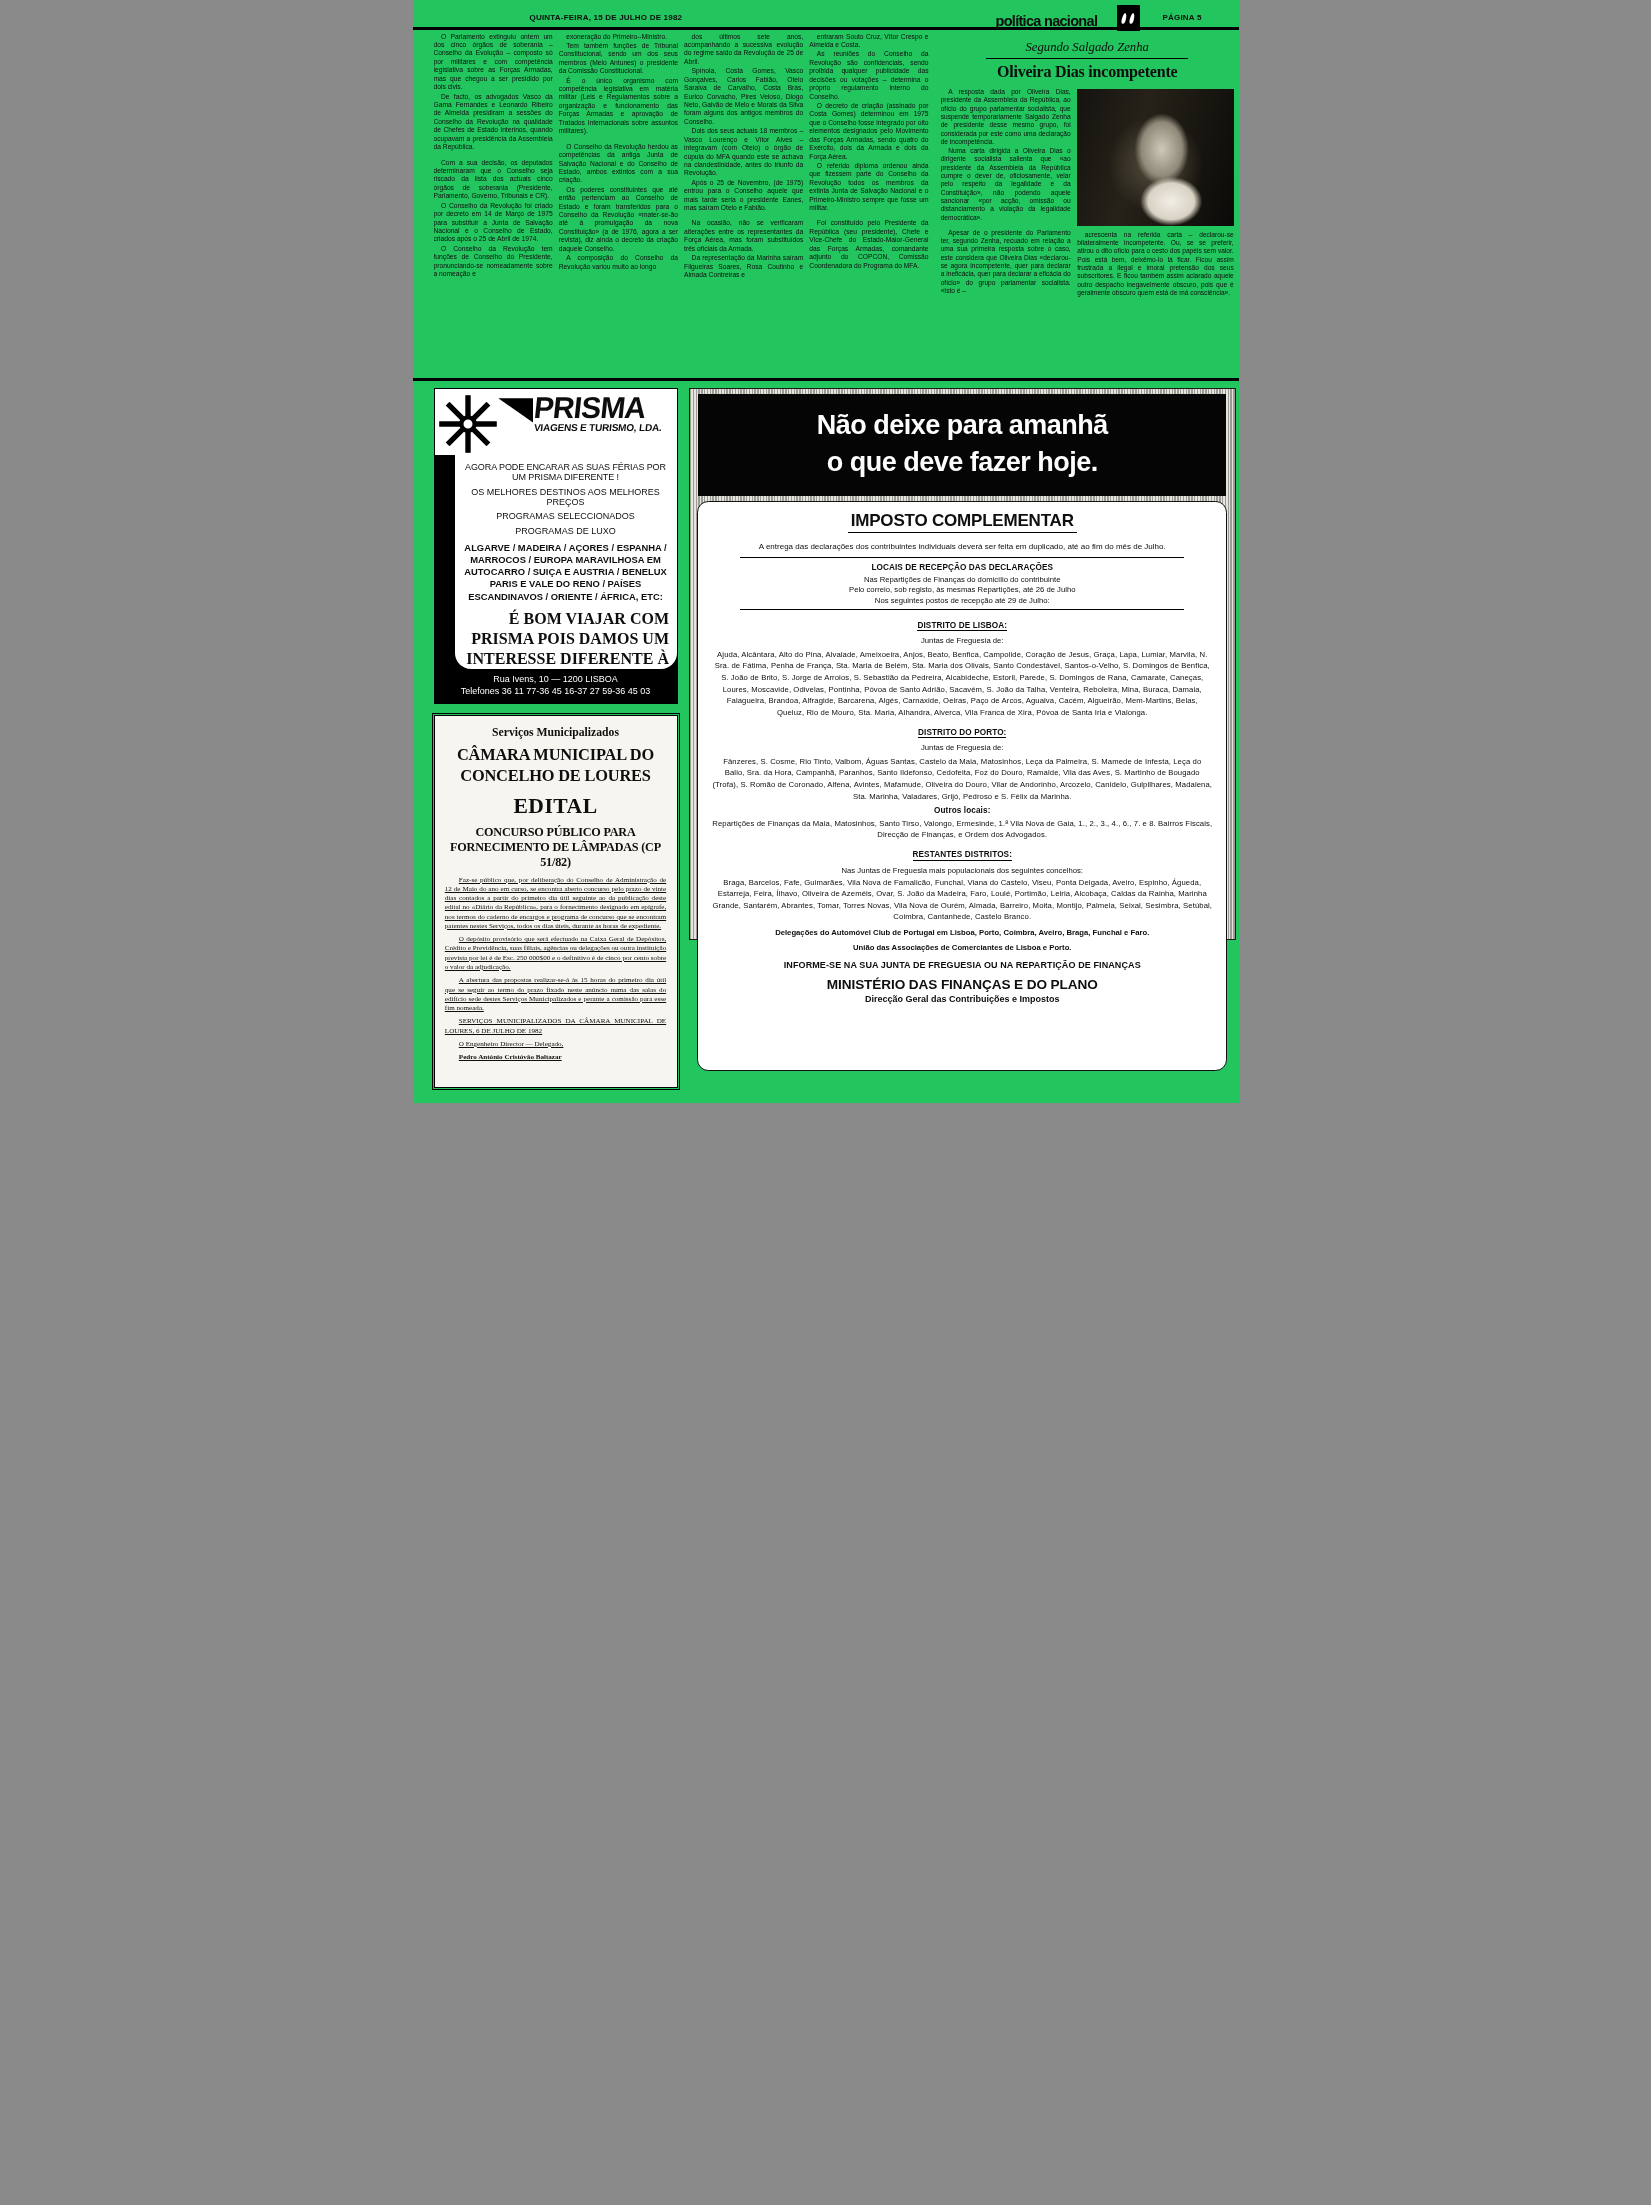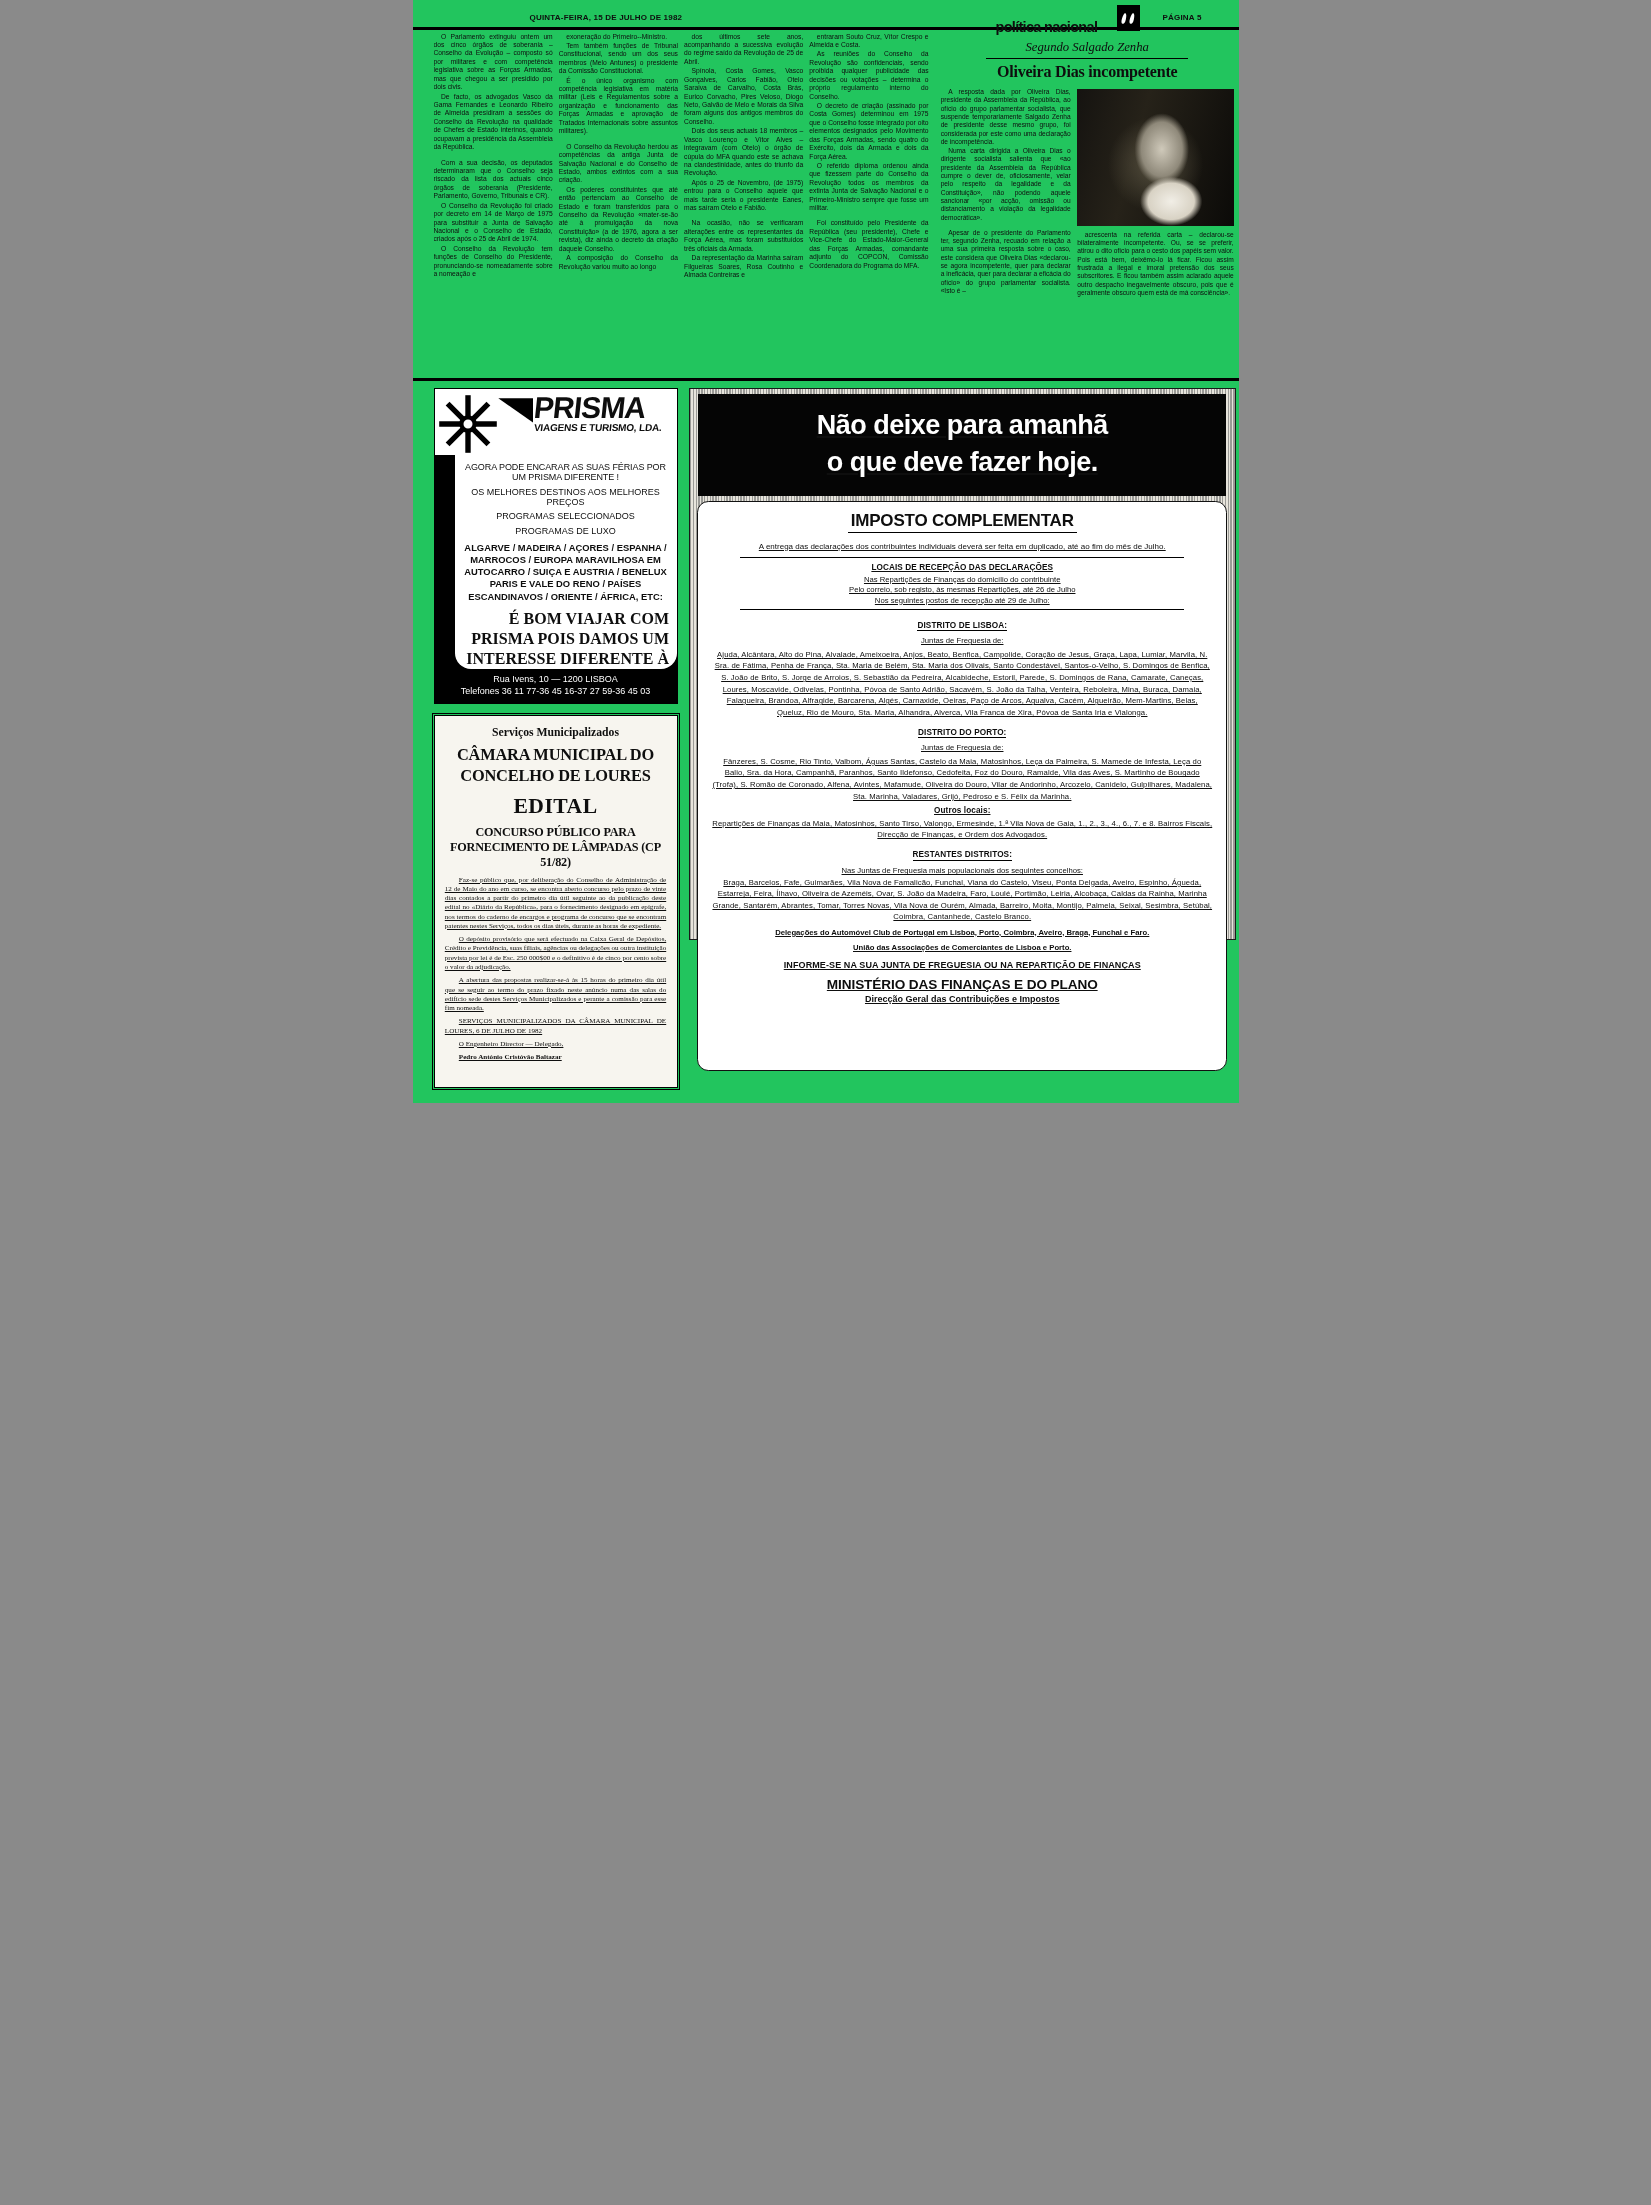--- a/index.html
+++ b/index.html
@@ -2,21 +2,21 @@
 <html lang="pt" style="font-size:7.5px"><head>
 <meta charset="utf-8">
 <style>
   * { box-sizing: border-box; }
   body { margin:0; background:#8a8a8a; font-family:"Liberation Sans", sans-serif; }
   .page { width:826px; min-height:1103px; margin:0 auto; background:#22c55e; color:#0e0e0e; position:relative; padding-bottom:11.3px; }
 
   
   .masthead { position:relative; height:27px; }
   .hdr-date { position:absolute; left:117px; top:13px; font-size:8px; font-weight:bold; letter-spacing:0.2px; }
-  .hdr-section { position:absolute; left:583px; top:19px; font-size:14.5px; font-weight:bold; letter-spacing:-0.7px; }
+  .hdr-section { position:absolute; left:583px; top:13px; font-size:14.5px; font-weight:bold; letter-spacing:-0.7px; }
   .hdr-box { position:absolute; left:704px; top:4.7px; width:23.5px; height:26px; background:#000; z-index:2; }
   .hdr-box::before, .hdr-box::after { content:""; position:absolute; top:8.4px; width:4.2px; height:11.3px; background:#fff; border-radius:50% 50% 50% 50%/60% 60% 40% 40%; transform:rotate(14deg); }
   .hdr-box::before { left:5.6px; }
   .hdr-box::after  { left:13px; }
   .hdr-page { position:absolute; left:750px; top:13px; font-size:8px; font-weight:bold; letter-spacing:0.2px; }
   .rule-top { height:2.8px; background:#000; }
 
   
   .top-row { display:flex; padding:2.8px 3.8px 0 21px; }
   .main-art { width:495px; }
@@ -68,21 +68,21 @@
   .l-kicker { text-align:center; font-weight:bold; font-size:11.7px; margin:1.9px 0 6.6px; }
   .l-title { text-align:center; font-weight:bold; font-size:16.4px; line-height:1.25; margin:0 0 7.5px; letter-spacing:-0.2px; }
   .l-edital { text-align:center; font-weight:bold; font-size:21.6px; letter-spacing:0.5px; margin:0 0 6.6px; }
   .l-sub { text-align:center; font-weight:bold; font-size:12.2px; line-height:1.2; margin:0 0 6.6px; letter-spacing:-0.2px; }
   .l-body p { font-size:7.1px; line-height:1.3; text-align:justify; text-indent:14px; margin:0 0 4.2px;text-decoration:underline; }
   .l-sign { font-size:7.1px; text-indent:0; margin-top:5.6px; }
   .l-name { text-align:center; font-weight:bold; font-size:7.3px; margin-top:0.9px; }
 
   
   .fin-ad { flex:1; height:552px; border:0.9px solid #1a1a1a;
-    background:repeating-linear-gradient(90deg,#9a9a96 0 1.4px,#e7e4dc 1.4px 2.8px); padding:4.7px 7.5px 6.6px;text-decoration:underline; }
+    background:repeating-linear-gradient(90deg,#9a9a96 0 1.4px,#e7e4dc 1.4px 2.8px); padding:4.7px 7.5px 6.6px; }
   .fin-banner { background:#050505; color:#fff; text-align:center; font-weight:bold; font-size:27px; letter-spacing:-0.5px; line-height:1.35; padding:13px 3.8px 16px; margin:0.9px 0.9px 4.7px; }
   .fin-box { background:#fff; border:1.4px solid #111; border-radius:11.3px; padding:6.6px 14px 7.5px; height:570px; overflow:hidden; text-align:center; }
   .f-title { display:inline-block; font-weight:bold; font-size:17px; letter-spacing:-0.2px; border-bottom:1.9px solid #000; padding:0 2.8px 1.9px; margin:1.9px 0 8.4px; }
   .f-intro { font-size:8px; line-height:1.35; margin:0 19px 4px; }
   .f-hr { border:none; border-top:1.4px solid #000; margin:4.7px 28px; }
   .f-h2 { font-weight:bold; font-size:8.2px; margin:3.8px 0 2.8px; letter-spacing:0.1px; }
   .f-plain { font-size:7.7px; margin:1.4px 0; }
   .f-h2u { display:inline-block; font-weight:bold; font-size:8.2px; border-bottom:0.9px solid #000; padding-bottom:0.9px; margin:5.6px 0 3.8px; letter-spacing:0.1px; }
   .f-juntas { font-size:7.7px; margin:0.9px 0 3.8px; }
   .f-list { font-size:7.7px; line-height:1.5; letter-spacing:0.1px; margin:0 0 3.8px; }

